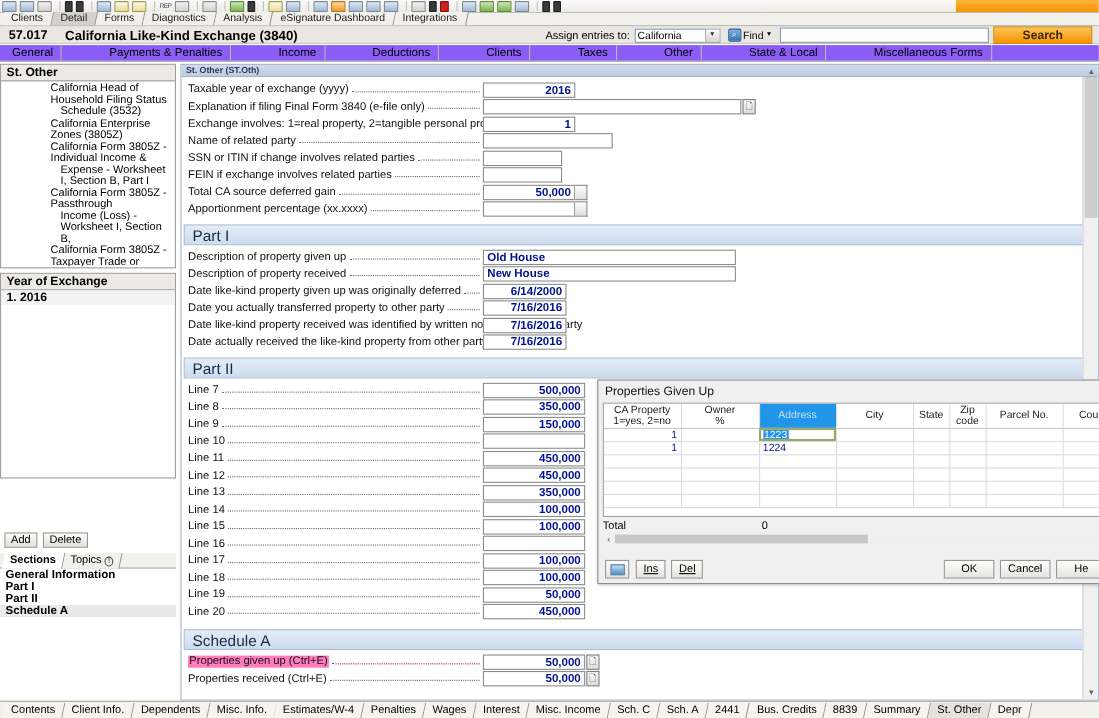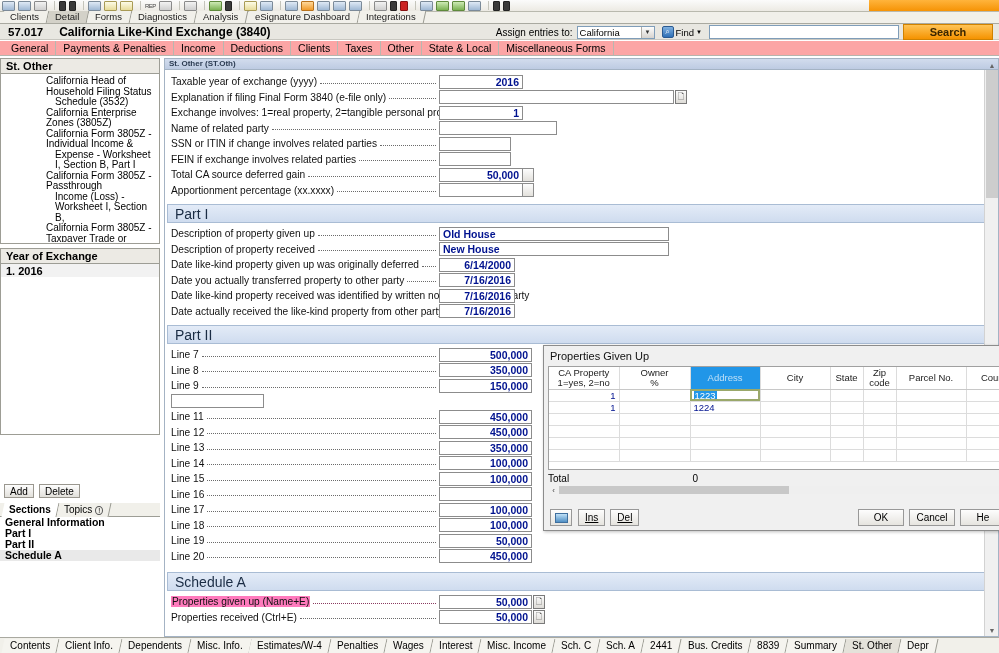--- a/index.html
+++ b/index.html
@@ -111,24 +111,25 @@
     width: 90px; height: 16px;
     background: linear-gradient(#ffc457,#f59300);
     border: 1px solid #d08200;
     display:flex; align-items:center; justify-content:center;
     font-size: 11px; font-weight: bold; color: #3b2600;
   }
 
   
   .subtabrow {
     position: absolute; top: 41px; left: 0; width: 999px; height: 15px;
-    background: #fca5a5;
+    background: #8b5cf6;
     border-bottom: 1px solid #b6b5ad;
     display: flex; 
     padding-left: 4px;
+    gap: 36px;
   }
   .stab {
     font-size: 10.5px; padding: 0 7px; height: 14px; line-height:14px;
     border-right: 1px solid #b8b7af; white-space: nowrap;
   }
   .stab:last-child { border-right: 1px solid #b8b7af; }
 
   
   .sidebar {
     position: absolute; top: 58px; left: 0; width: 160px; bottom: 16px;
@@ -675,20 +676,24 @@
         <div class="fld w-line">350,000</div>
       </div>
       <div class="row">
         <div class="lbl-col">
           <span class="lbl">Line 9</span>
           <span class="dots"></span>
         </div>
         <div class="fld w-line">150,000</div>
       </div>
       <div class="row">
+        <div class="lbl-col">
+          <span class="lbl">Line 10</span>
+          <span class="dots"></span>
+        </div>
         <div class="fld w-line"></div>
       </div>
       <div class="row">
         <div class="lbl-col">
           <span class="lbl">Line 11</span>
           <span class="dots"></span>
         </div>
         <div class="fld w-line">450,000</div>
       </div>
       <div class="row">
@@ -752,21 +757,21 @@
           <span class="lbl">Line 20</span>
           <span class="dots"></span>
         </div>
         <div class="fld w-line">450,000</div>
       </div>
 
       <div class="section-hd" style="margin-top:8px;">Schedule A</div>
 
       <div class="row row-hl">
         <div class="lbl-col">
-          <span class="lbl">Properties given up (Name+E)</span>
+          <span class="lbl">Properties given up (Ctrl+E)</span>
           <span class="dots"></span>
         </div>
         <div class="fld-group">
           <div class="fld w-line">50,000</div>
           <div class="notebtn">🗋</div>
         </div>
       </div>
       <div class="row">
         <div class="lbl-col">
           <span class="lbl">Properties received (Ctrl+E)</span>

